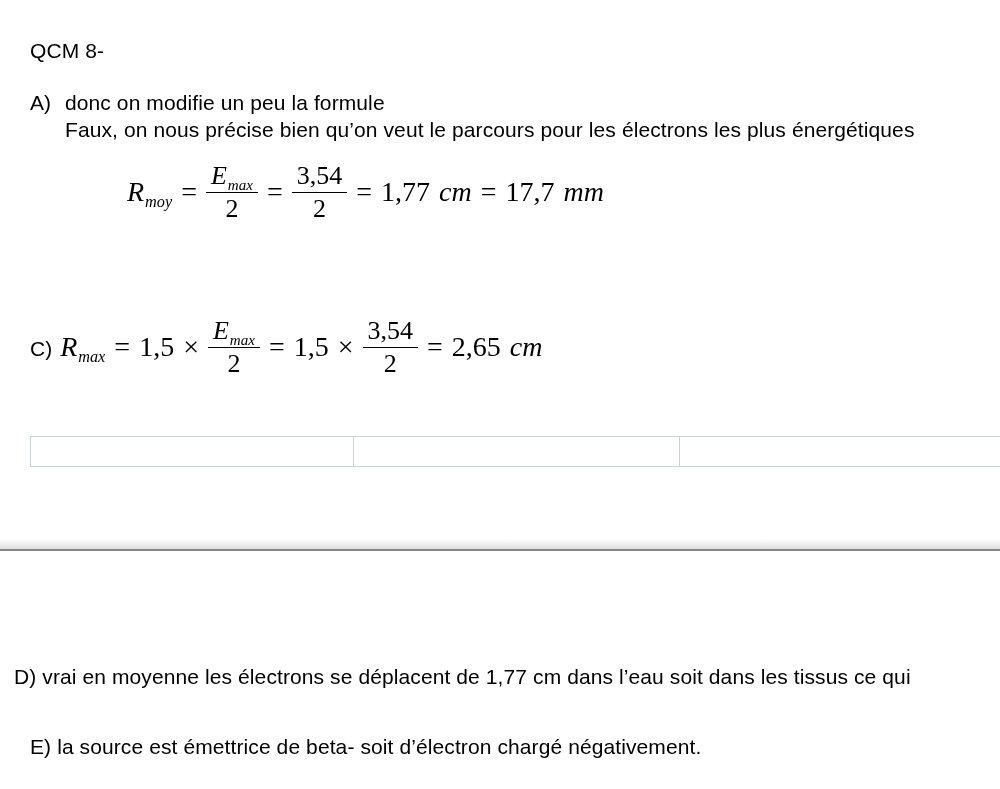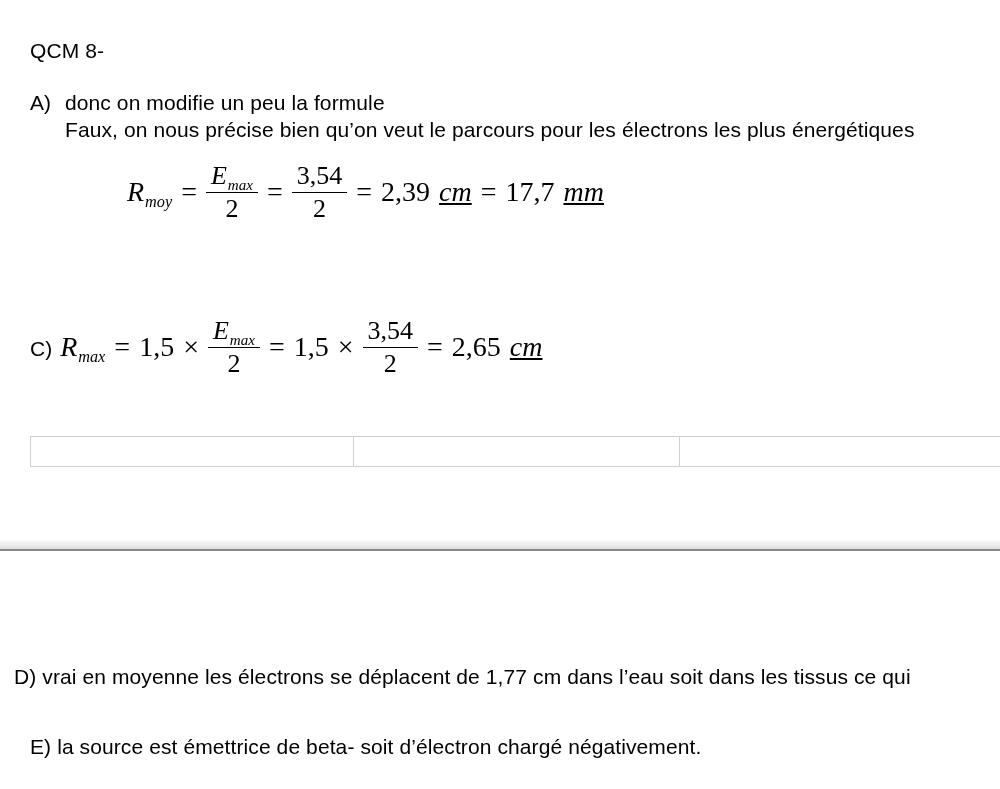--- a/index.html
+++ b/index.html
@@ -40,21 +40,21 @@
   .m-it { font-style: italic; }
   .m-sub {
     font-size: 0.58em;
     font-style: italic;
     position: relative;
     top: 0.38em;
     margin-left: 1px;
   }
   .m-op { font-style: normal; }
   .m-n { font-style: normal; }
-  .m-unit { font-style: italic; text-decoration: underline; }
+  .m-unit { font-style: italic; }
   .m-wide { margin-left: 0; }
   .frac {
     display: inline-flex;
     flex-direction: column;
     align-items: center;
     font-size: 26px;
     line-height: 1.12;
   }
   .frac .num { padding: 0 5px 2px 5px; }
   .frac .den {
@@ -129,21 +129,21 @@
     <span class="frac">
       <span class="num"><span class="m-it">E</span><span class="m-sub">max</span></span>
       <span class="den">2</span>
     </span>
     <span class="m-op">=</span>
     <span class="frac">
       <span class="num">3,54</span>
       <span class="den">2</span>
     </span>
     <span class="m-op">=</span>
-    <span class="m-n">2,39</span>
+    <span class="m-n">1,77</span>
     <span class="m-unit">cm</span>
     <span class="m-op">=</span>
     <span class="m-n m-wide">17,7</span>
     <span class="m-unit">mm</span>
   </div>
 
 
   <div class="formula" style="left:30px; top:312px; height:70px;">
     <span class="fc-label">C)</span>
     <span class="m-group"><span class="m-it">R</span><span class="m-sub">max</span></span>

